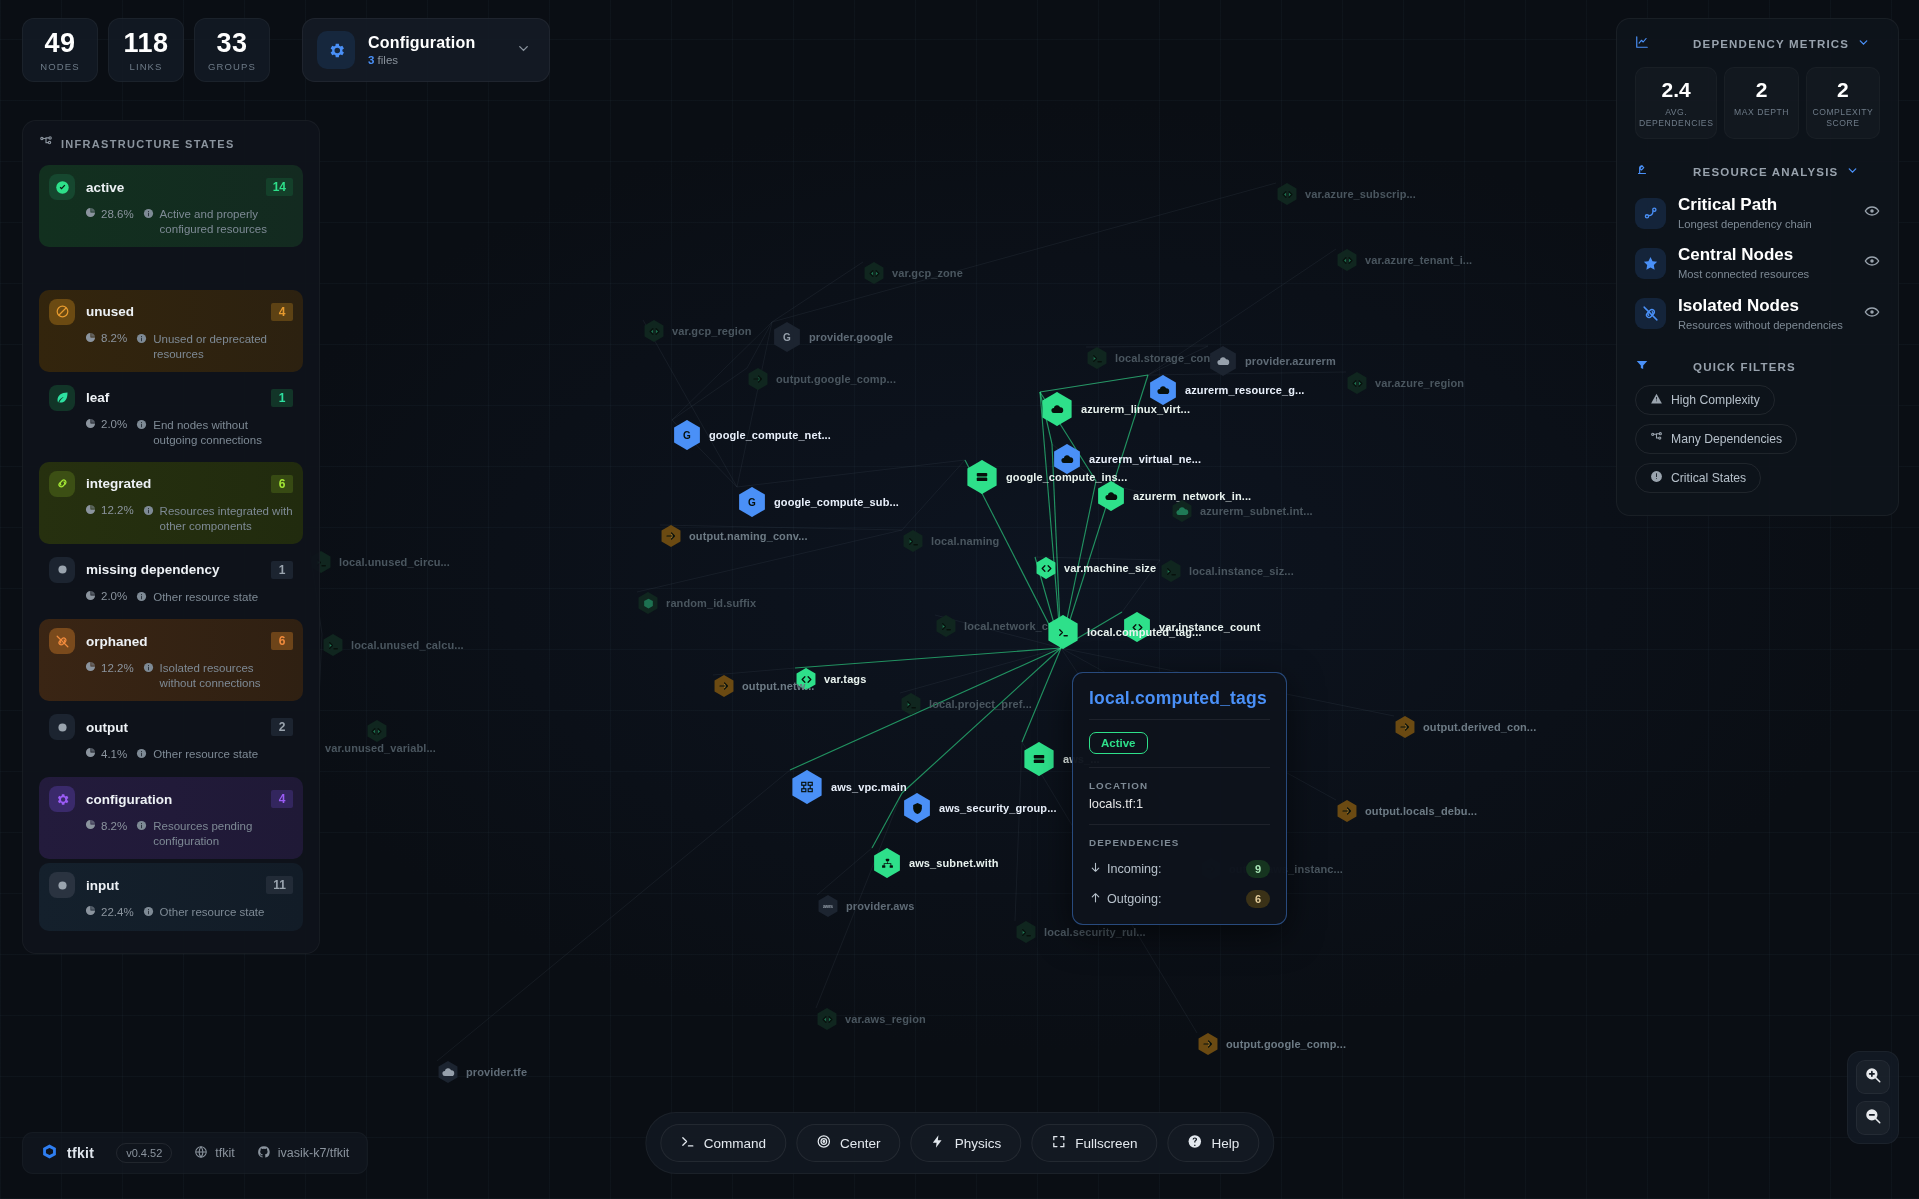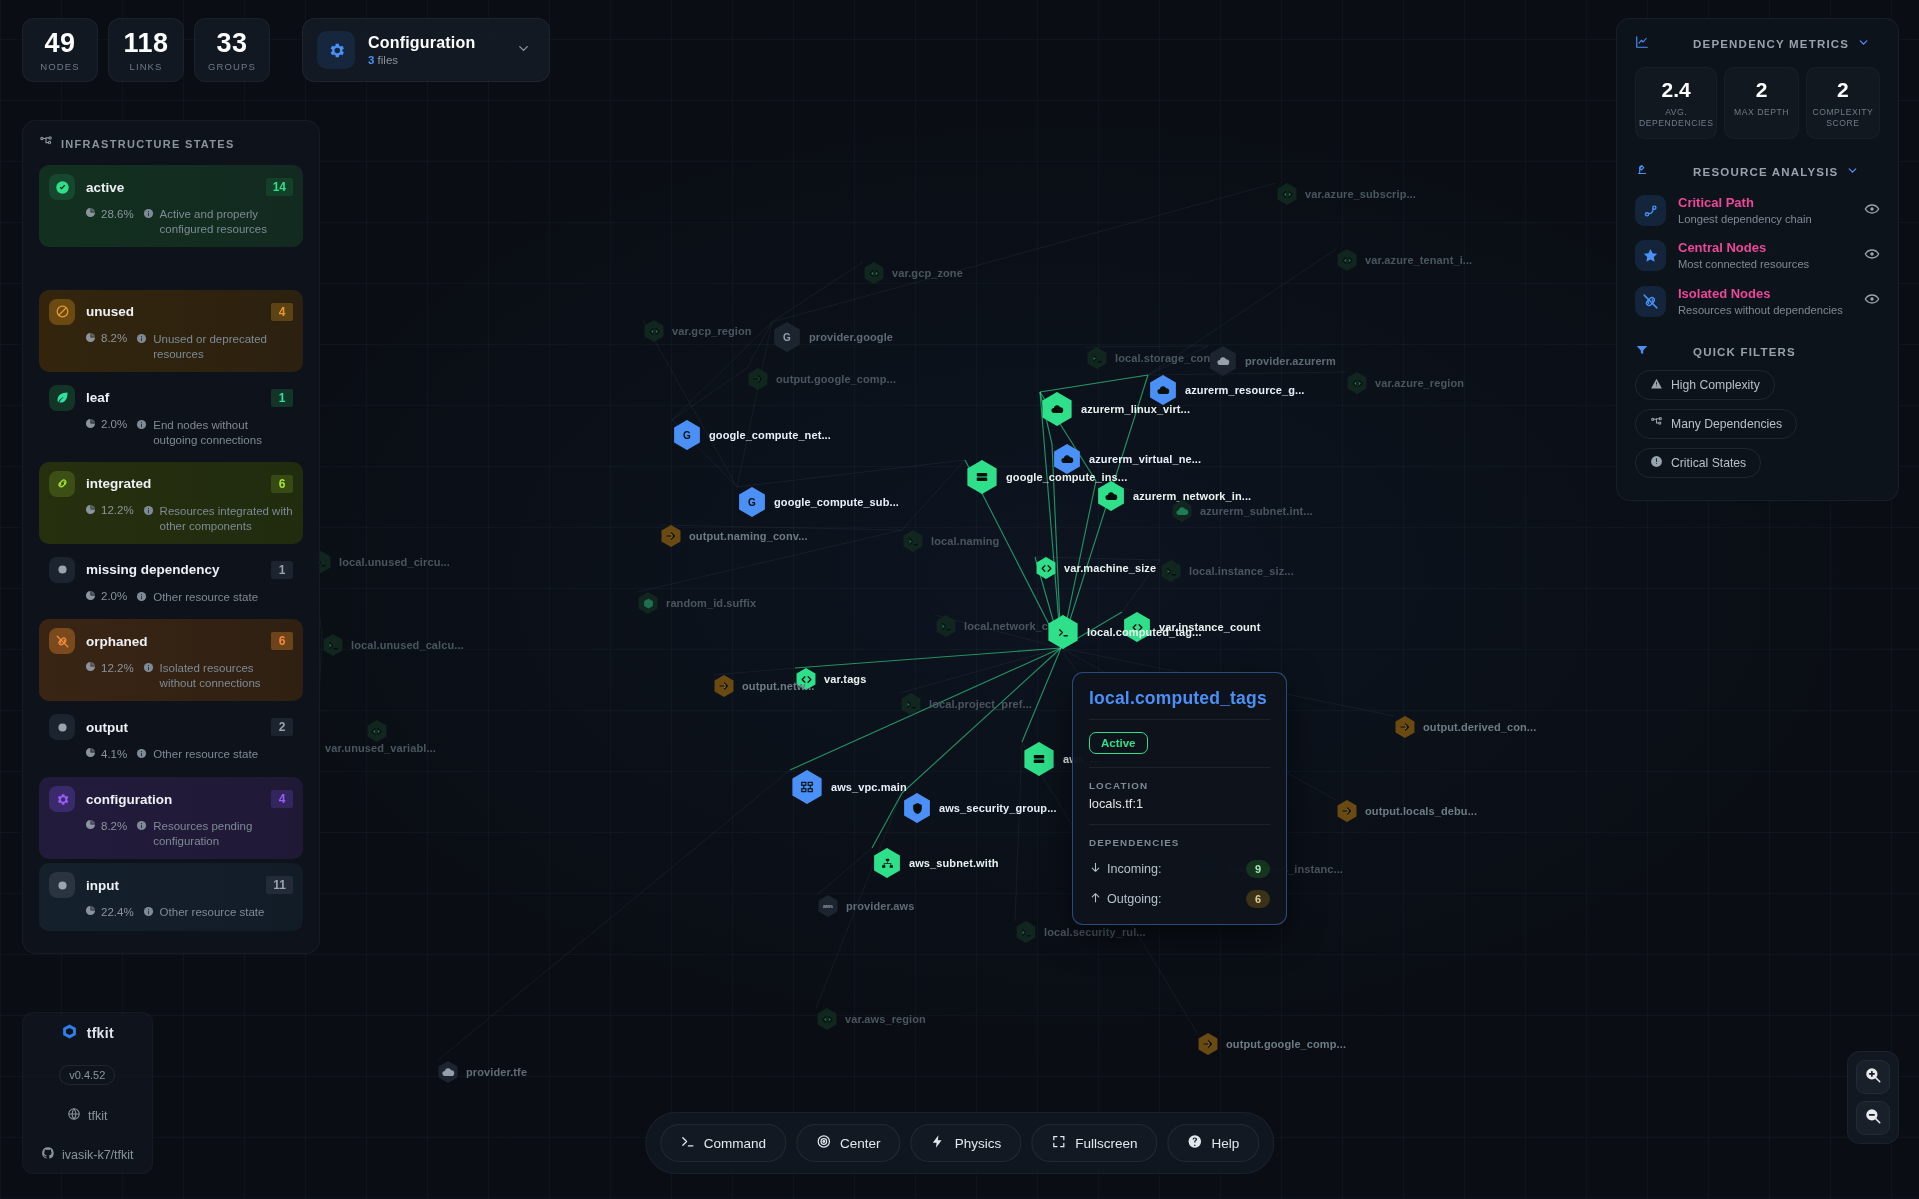--- a/index.html
+++ b/index.html
@@ -100,21 +100,21 @@
   .rp-head .ttl { font-size: 11.5px; letter-spacing: 1.2px; color: #98a2ad; font-weight: 600; padding-left: 36px; }
   .rp-head .chev { color: #4a90f7; font-size: 12px; }
   .metrics { display: flex; gap: 7px; margin-top: 14px; }
   .metric { flex: 1; border-radius: 10px; background: rgba(255,255,255,.025);
     border: 1px solid rgba(255,255,255,.03); padding: 10px 3px 9px; text-align: center; }
   .metric .v { font-size: 21px; font-weight: 700; color: #fff; }
   .metric .k { font-size: 8.6px; letter-spacing: .55px; color: #6e7b88; margin-top: 5px; line-height: 1.28; }
   .ra-item { display: flex; align-items: center; gap: 12px; margin-top: 14px; }
   .ra-ico { width: 31px; height: 31px; border-radius: 9px; background: #14243a;
     display: flex; align-items: center; justify-content: center; flex: 0 0 31px; }
-  .ra-t { font-size: 13px; font-weight: 700; color: #ec4899; }
+  .ra-t { font-size: 17px; font-weight: 700; color: #ffffff; }
   .ra-s { font-size: 11.2px; color: #7e8a95; margin-top: 2px; line-height: 1.28; }
   .ra-eye { margin-left: auto; flex: 0 0 auto; }
   .qf-chip { display: inline-flex; align-items: center; gap: 8px; border: 1px solid rgba(255,255,255,.08);
     border-radius: 999px; padding: 6px 14px; margin-top: 9px; font-size: 12.2px; color: #b6c0ca; }
 
   
   #node-tooltip {
     position: absolute; left: 1072px; top: 672px; width: 215px; z-index: 7;
     border-radius: 11px; background: rgba(13,19,28,.97);
     border: 1px solid rgba(74,144,247,.45); padding: 15px 16px 16px;
@@ -139,21 +139,21 @@
     display: flex; align-items: center; gap: 10px; padding: 11px 14px;
     border-radius: 999px; background: rgba(17,23,32,.9); border: 1px solid rgba(255,255,255,.05);
   }
   .tbtn { display: flex; align-items: center; gap: 9px; padding: 9px 19px; border-radius: 999px;
     border: 1px solid rgba(255,255,255,.07); background: rgba(255,255,255,.015);
     font-size: 13.5px; color: #e3e8ee; }
   
   #footer {
     position: absolute; left: 22px; bottom: 25px; z-index: 6;
     display: flex; align-items: center; gap: 22px; padding: 10px 18px;
-    border-radius: 11px; background: rgba(17,23,32,.7); border: 1px solid rgba(255,255,255,.03); flex-direction: column;
+    border-radius: 11px; background: rgba(17,23,32,.7); border: 1px solid rgba(255,255,255,.03);
   }
   #footer .brand { display: flex; align-items: center; gap: 9px; font-size: 14px; font-weight: 700; color: #dfe5ec; letter-spacing: .3px; }
   #footer .ver { font-size: 11px; color: #8b949e; border: 1px solid rgba(255,255,255,.08);
     border-radius: 999px; padding: 3px 9px; }
   #footer .flink { display: flex; align-items: center; gap: 7px; font-size: 12.5px; color: #8b949e; }
   
   #zoom-controls { position: absolute; right: 20px; bottom: 55px; z-index: 6;
     display: flex; flex-direction: column; gap: 7px; padding: 8px;
     border-radius: 13px; background: rgba(20,27,38,.82); border: 1px solid rgba(255,255,255,.045); }
   .zbtn { width: 34px; height: 34px; border-radius: 9px; background: rgba(255,255,255,.035);

